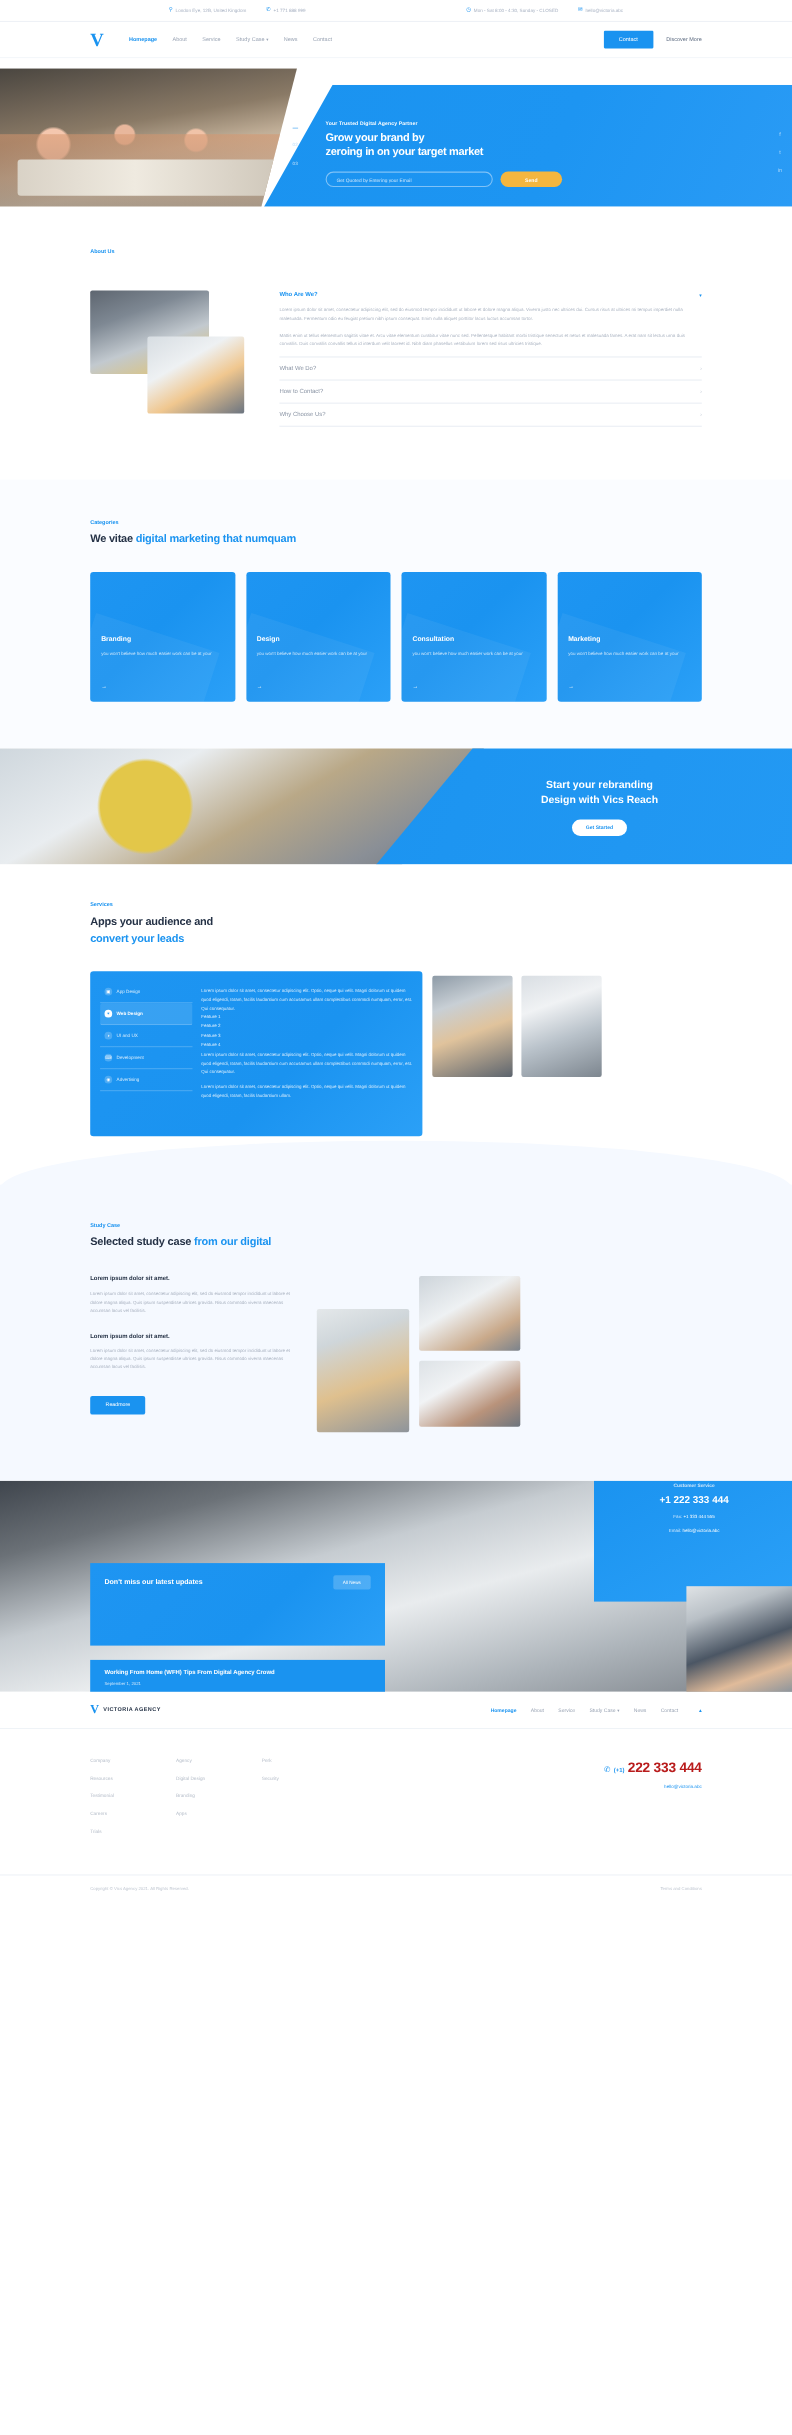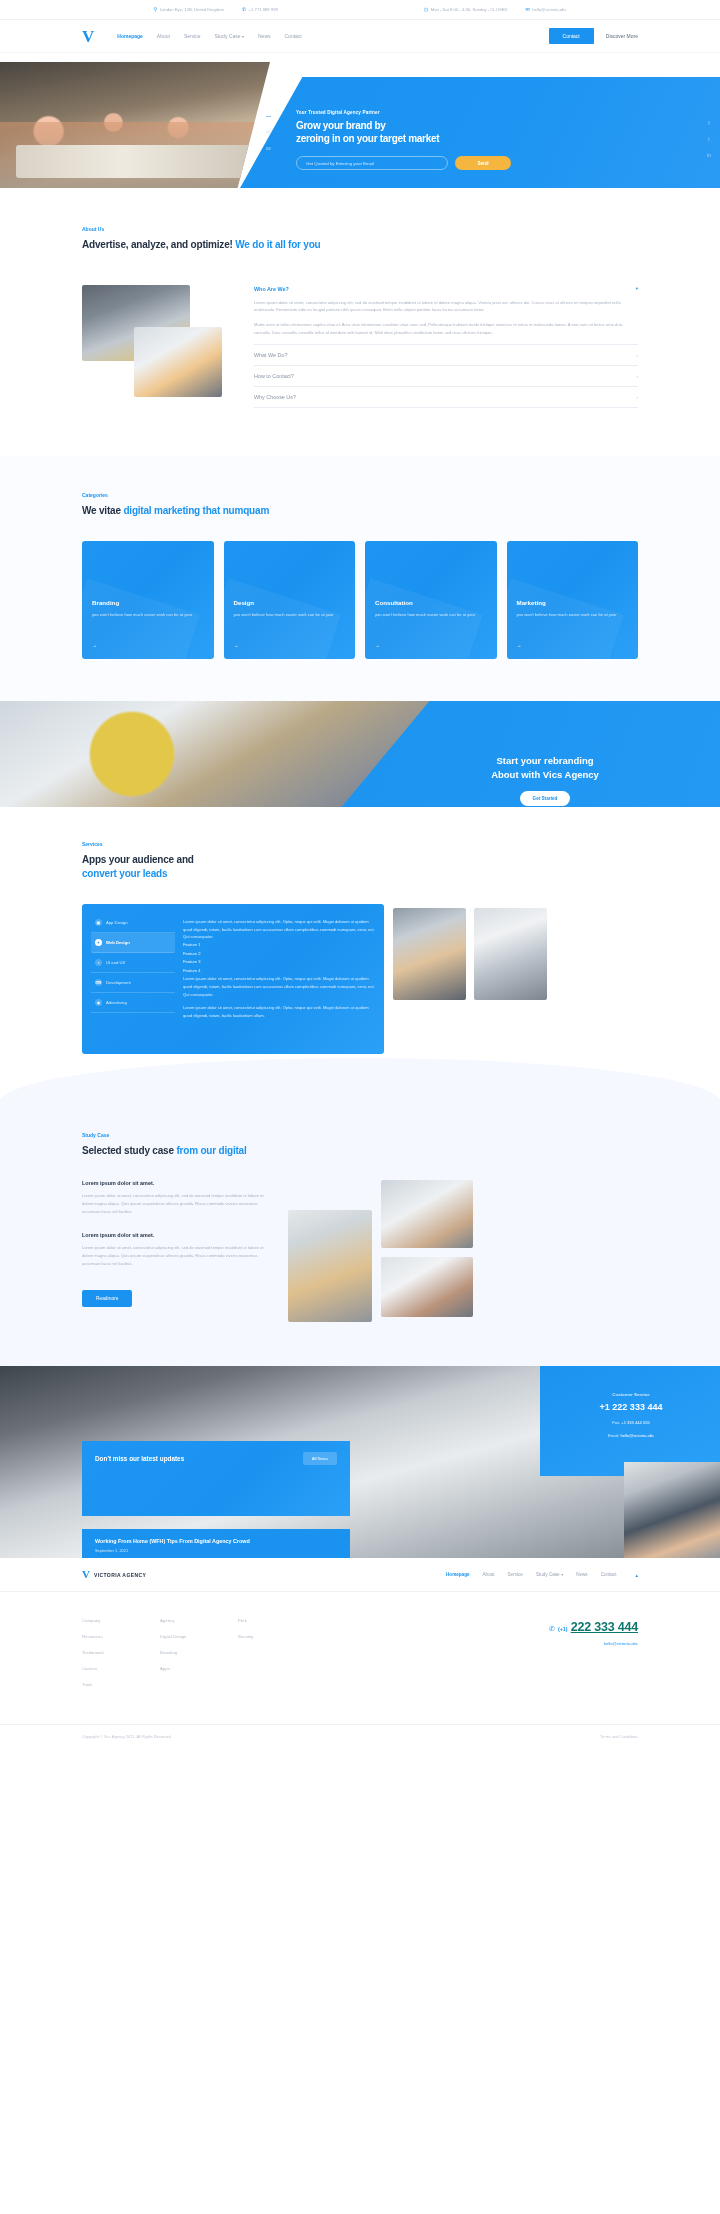--- a/index.html
+++ b/index.html
@@ -142,21 +142,21 @@
       radial-gradient(circle at 30% 50%, #e3c749 0 13%, transparent 14%),
       linear-gradient(150deg,#cfd7dd 0%,#e9edf0 30%,#b9a887 55%,#8a8f96 80%,#6c737c 100%);
     clip-path: polygon(0 0, 100% 0, 83% 100%, 0 100%);
   }
   .banner-panel {
     position:absolute; right:0; top:0; width:440px; height:106px;
     background:linear-gradient(110deg,#1a93f0,#2399f3);
     clip-path: polygon(34% 0, 100% 0, 100% 100%, 14% 100%);
   }
   .banner-inner { position:absolute; right:0; top:0; width:440px; height:106px;
-    display:flex; flex-direction:column; align-items:center; justify-content:center; gap:9px; padding-left:90px;margin-top:26px;}
+    display:flex; flex-direction:column; align-items:center; justify-content:center; gap:9px; padding-left:90px;}
   .banner-h { font-size:9.5px; color:#fff; font-weight:700; text-align:center; line-height:1.5; }
   .banner-btn { background:#fff; color:#1a93f0; font-size:4.6px; font-weight:700; border:none; border-radius:8px; padding:5px 13px; }
 
   
   .services { padding-top:34px; padding-bottom:44px; background:#fff; position:relative; }
   .srv-grid { display:flex; gap:9px; margin-top:22px; align-items:flex-start; }
   .srv-box {
     width:302px; flex:none; border-radius:3px; padding:9px;
     background:linear-gradient(135deg,#1e95f2,#1a93f0 60%,#2ba0f7);
     display:flex; gap:8px; min-height:150px;
@@ -201,21 +201,21 @@
   
   .news { position:relative; height:192px; overflow:hidden; }
   .news-bg {
     position:absolute; inset:0;
     background:linear-gradient(165deg,#3f454d 0%,#6b7177 18%,#c6ccd1 38%,#e9ecee 55%,#aeb5bb 78%,#7a8087 100%);
   }
   .news-blue {
     position:absolute; right:0; top:0; width:180px; height:110px;
     background:linear-gradient(150deg,#1a93f0,#2ba0f7);
   }
-  .news-blue-in { position:absolute; right:0; top:0; width:180px; height:110px; padding:26px 14px 0 16px; text-align:center; }
+  .news-blue-in { position:absolute; right:0; top:0; width:180px; height:110px; padding:2px 14px 0 16px; text-align:center; }
   .cs-t { font-size:4.4px; color:#cfe7fb; font-weight:700; }
   .cs-ph { font-size:9px; color:#fff; font-weight:700; margin-top:5px; }
   .cs-l { font-size:4.1px; color:#d3e9fc; margin-top:8px; }
   .cs-l b { color:#fff; font-weight:400; }
   .news-card {
     position:absolute; left:82px; top:75px; width:268px; height:75px;
     background:linear-gradient(135deg,#1e95f2,#1a93f0 60%,#2ba0f7);
     padding:11px 13px;
   }
   .nc-top { display:flex; align-items:center; justify-content:space-between; }
@@ -244,21 +244,21 @@
   .fnavlinks { margin-left:auto; display:flex; align-items:center; gap:13px; }
   .fnavlinks .navlink { font-size:4.6px; }
   .uparrow { font-size:5px; color:#1a93f0; margin-left:6px; }
   .fcols { display:flex; padding:26px 82px 0 82px; background:#fff; }
   .fcol { width:78px; }
   .fli { font-size:4.3px; color:#b4bcc8; margin-bottom:11px; }
   .fcontact { margin-left:auto; text-align:right; padding-top:2px; }
   .fphone { display:flex; align-items:baseline; justify-content:flex-end; gap:3px; }
   .fphone .ic { color:#1a93f0; font-size:7px; }
   .fphone .pre { color:#1a93f0; font-size:5.4px; font-weight:700; }
-  .fphone .num { color:#0f766e; font-size:12.5px; font-weight:700; letter-spacing:-.2px;text-decoration:underline; }
+  .fphone .num { color:#b91c1c; font-size:12.5px; font-weight:700; letter-spacing:-.2px; }
   .fmail { font-size:4.2px; color:#1a93f0; margin-top:7px; }
   .fbot {
     margin-top:26px; border-top:1px solid #eef2f7; padding:9px 82px;
     display:flex; align-items:center; font-size:3.9px; color:#c0c7d1; background:#fff;
   }
   .fbot .r { margin-left:auto; }
 </style>
 </head>
 <body>
 
@@ -321,24 +321,20 @@
       <div class="hero-social">
         <span>f</span>
         <span>t</span>
         <span>in</span>
       </div>
     </div>
   </div>
 
   <div class="sec about">
     <div class="kicker">About Us</div>
-    <div class="h2">
-      <span>Advertise, analyze, and optimize!</span>
-      <span class="bl">We do it all for you</span>
-    </div>
     <div class="about-grid">
       <div class="about-imgs">
         <div class="ph a"></div>
         <div class="ph b"></div>
       </div>
       <div class="acc">
         <div class="acc-item open">
           <div class="acc-head">
             <span class="acc-t">Who Are We?</span>
             <span class="acc-ic">▾</span>
@@ -399,21 +395,21 @@
       </div>
     </div>
   </div>
 
   <div class="banner">
     <div class="banner-img"></div>
     <div class="banner-panel"></div>
     <div class="banner-inner">
       <div class="banner-h">
         <div>Start your rebranding</div>
-        <div>About with Vics Agency</div>
+        <div>Design with Vics Reach</div>
       </div>
       <button class="banner-btn">Get Started</button>
     </div>
   </div>
 
   <div class="sec services">
     <div class="kicker">Services</div>
     <div class="h2">
       <span>Apps your audience and</span><br>
       <span class="bl">convert your leads</span>

